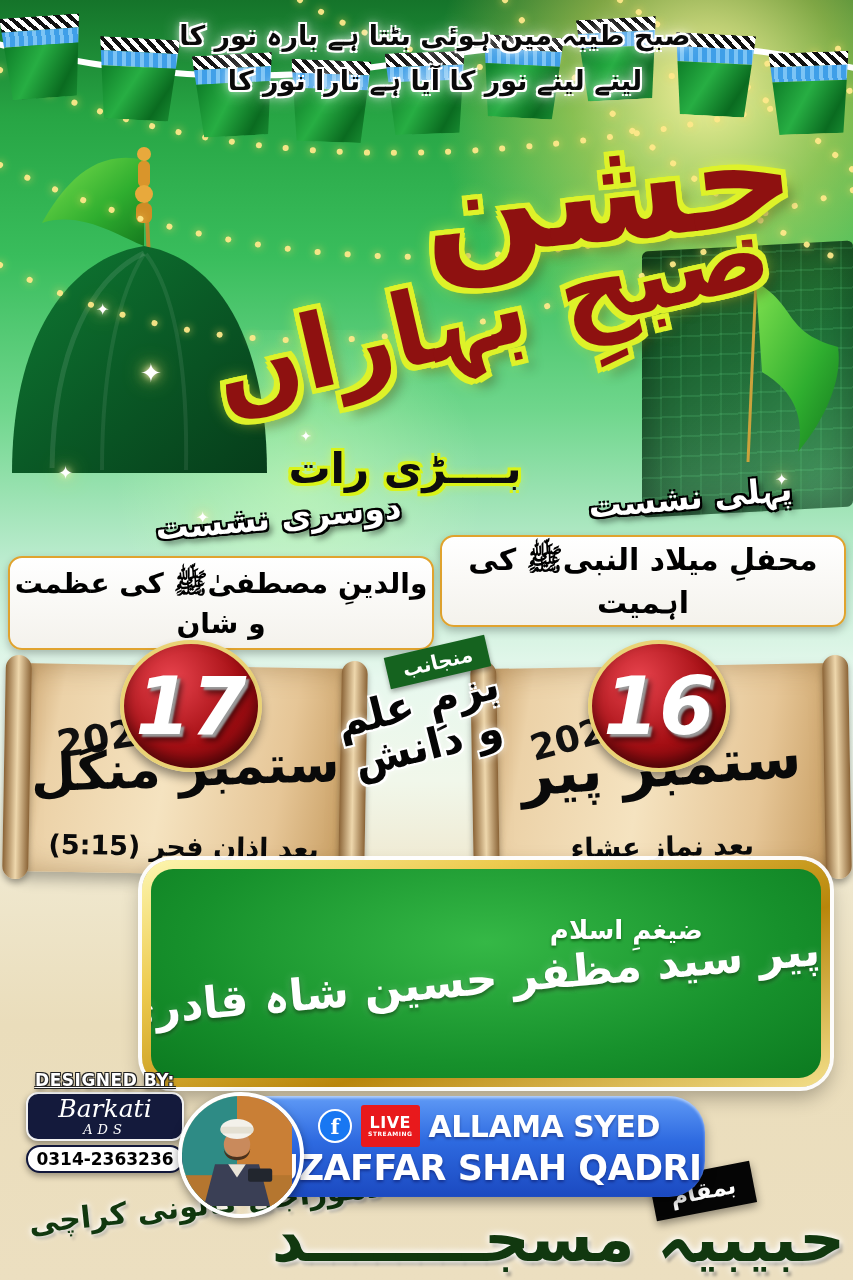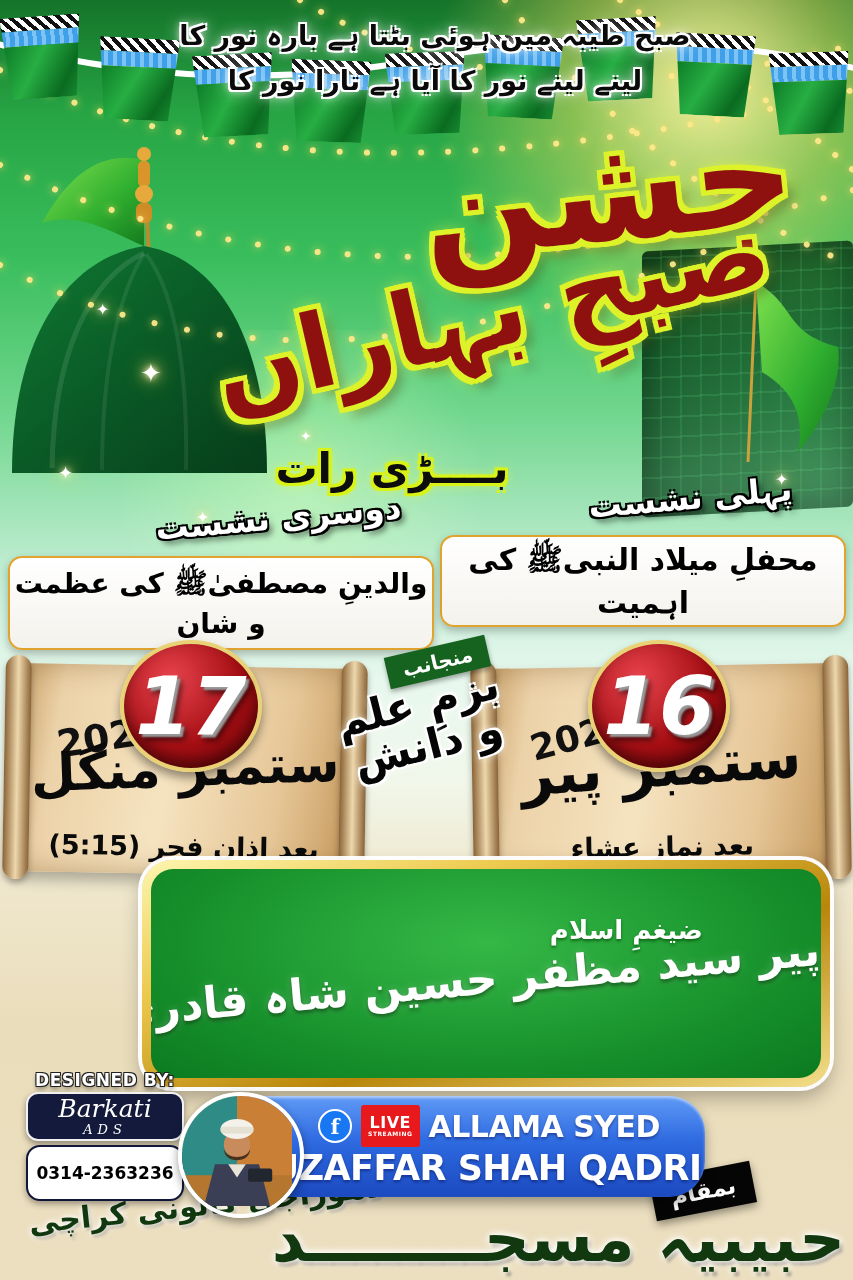--- a/index.html
+++ b/index.html
@@ -38,21 +38,21 @@
   .couplet{position:absolute;left:170px;top:14px;width:530px;z-index:4;text-align:center;direction:rtl;
     font-size:27px;font-weight:bold;color:#0a0a0a;line-height:1.65;
     text-shadow:-2px -2px 0 #fff,2px -2px 0 #fff,-2px 2px 0 #fff,2px 2px 0 #fff,0 0 9px #fff,0 0 18px #fff;}
   
   .title-word{position:absolute;z-index:4;direction:rtl;color:#8e1110;font-weight:bold;white-space:nowrap;
     text-shadow:-5px -5px 0 #def229,5px -5px 0 #def229,-5px 5px 0 #def229,5px 5px 0 #def229,
       -5px 0 0 #def229,5px 0 0 #def229,0 -5px 0 #def229,0 5px 0 #def229,
       0 0 18px #ecff45,8px 10px 12px rgba(0,0,0,.35);}
   .title-1{right:58px;top:108px;font-size:142px;transform:rotate(-6deg);}
   .title-2{left:208px;top:252px;font-size:102px;transform:rotate(-13deg);}
-  .subtitle{position:absolute;left:212px;top:444px;width:360px;z-index:5;text-align:center;direction:rtl;
+  .subtitle{position:absolute;left:225px;top:444px;width:360px;z-index:5;text-align:center;direction:rtl;
     font-size:42px;font-weight:bold;color:#0d0d0d;
     text-shadow:-3px -3px 0 #d9f318,3px -3px 0 #d9f318,-3px 3px 0 #d9f318,3px 3px 0 #d9f318,0 0 12px #e6ff3a;}
   
   .session-label{position:absolute;z-index:5;direction:rtl;font-size:33px;font-weight:bold;color:#fff;
     text-shadow:-2px -2px 0 #000,2px -2px 0 #000,-2px 2px 0 #000,2px 2px 0 #000,4px 5px 6px rgba(0,0,0,.55);}
   .session-label.first{right:60px;top:478px;transform:rotate(-5deg);}
   .session-label.second{left:155px;top:498px;transform:rotate(-5deg);}
   .session-box{position:absolute;z-index:4;background:linear-gradient(180deg,#ffffff,#f4f2ec);
     border:2px solid #e0a32e;border-radius:14px;display:flex;align-items:center;justify-content:center;
     direction:rtl;font-weight:bold;color:#000;box-shadow:0 4px 8px rgba(0,0,0,.25);text-align:center;}
@@ -106,27 +106,27 @@
     border-radius:999px;padding:3px 28px;direction:rtl;font-size:22px;font-weight:bold;color:#123a09;
     box-shadow:0 0 0 2px #caa020,0 3px 5px rgba(0,0,0,.3);white-space:nowrap;}
   .banner-honorific{position:absolute;top:46px;right:118px;direction:rtl;color:#fff;
     font-size:26px;font-weight:bold;text-shadow:0 2px 3px rgba(0,60,0,.6);}
   .banner-name{position:absolute;top:84px;left:0;right:0;text-align:center;direction:rtl;color:#fff;
     font-size:44px;font-weight:bold;white-space:nowrap;transform:rotate(-5deg);
     text-shadow:0 3px 4px rgba(0,50,0,.55),0 0 10px rgba(255,255,255,.25);}
   
   .designer{position:absolute;left:26px;top:1070px;width:158px;z-index:7;text-align:center;}
   .designer .head{font-size:17px;font-weight:bold;color:#fff;letter-spacing:.5px;
-    text-shadow:-1px -1px 0 #222,1px -1px 0 #222,-1px 1px 0 #222,1px 1px 0 #222,0 3px 4px rgba(0,0,0,.5);}
+    text-shadow:-1px -1px 0 #222,1px -1px 0 #222,-1px 1px 0 #222,1px 1px 0 #222,0 3px 4px rgba(0,0,0,.5);text-decoration:underline;}
   .designer .navy{margin-top:2px;background:#141a3c;border:2px solid #f2f2f2;border-radius:12px;
     padding:2px 18px;box-shadow:0 3px 6px rgba(0,0,0,.4);}
   .designer .brand{font-family:"DejaVu Serif",serif;font-style:italic;font-size:25px;color:#fff;line-height:1.05;}
   .designer .brand-sub{font-family:"DejaVu Serif",serif;font-style:italic;font-size:13px;color:#fff;letter-spacing:5px;}
   .designer .phone{margin-top:4px;background:#fff;border:2px solid #10163a;border-radius:14px;
-    font-size:17px;font-weight:bold;color:#000;padding:16px 0;box-shadow:0 3px 6px rgba(0,0,0,.35);}
+    font-size:17px;font-weight:bold;color:#000;padding:2px 0;box-shadow:0 3px 6px rgba(0,0,0,.35);}
   
   .photo{position:absolute;left:178px;top:1092px;width:118px;height:118px;border-radius:50%;z-index:8;
     border:4px solid #fff;overflow:hidden;box-shadow:0 4px 10px rgba(0,0,0,.4);}
   .live-banner{position:absolute;left:233px;top:1096px;width:472px;height:101px;z-index:7;
     border-radius:26px 36px 36px 26px;
     background:linear-gradient(180deg,#5f9af6 0%,#2e6ae0 45%,#1b49c0 100%);
     box-shadow:0 6px 12px rgba(0,0,0,.35),inset 0 2px 3px rgba(255,255,255,.55);
     display:flex;flex-direction:column;align-items:center;justify-content:center;color:#fff;}
   .live-row{display:flex;align-items:center;gap:9px;margin-left:40px;}
   .fb-icon{width:30px;height:30px;border-radius:50%;background:#1877f2;border:2px solid #fff;

